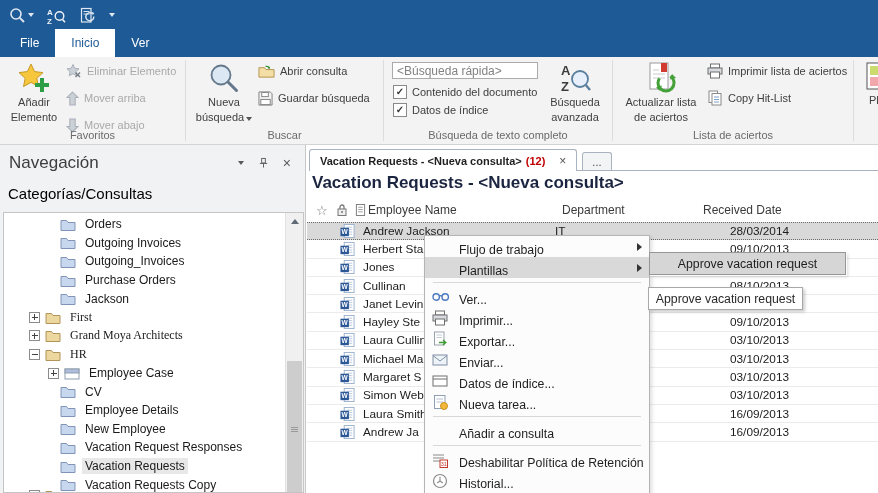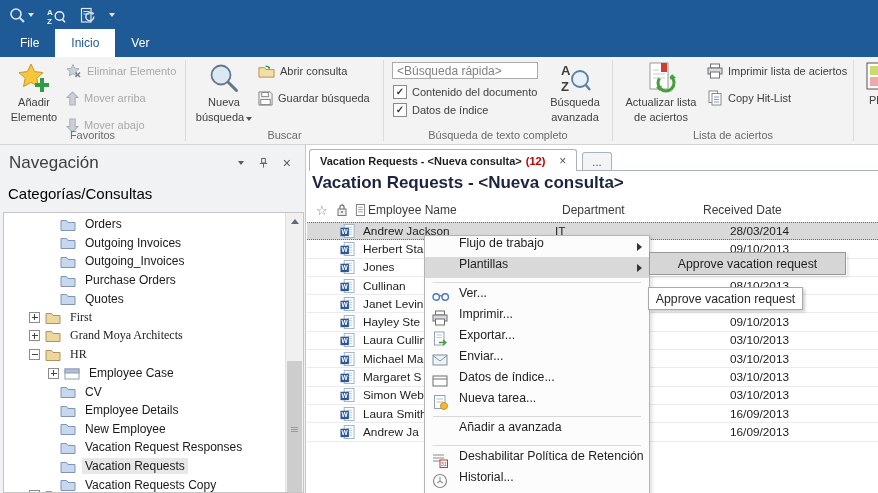--- a/index.html
+++ b/index.html
@@ -74,21 +74,21 @@
   .thead .hc{position:absolute;top:1px;}
   .rows{position:absolute;left:0;top:77px;right:0;}
   .trow{position:relative;height:18.3px;border-bottom:1px solid #ebebeb;box-sizing:border-box;}
   .trow.selected{background:#d9d9d9;border-top:1px dotted #6b6b6b;border-bottom:1px dotted #6b6b6b;}
   .tc{position:absolute;top:50%;transform:translateY(-50%);white-space:nowrap;font-size:11.8px;color:#1c1c1c;}
   .c-icon{left:33px;} .c-name{left:56px;} .c-dept{left:248px;} .c-date{left:423px;}
 
   
   .menu{left:424px;top:235px;width:226px;height:280px;background:#fcfcfc;border:1px solid #b5b5b5;
         box-shadow:2px 2px 4px rgba(0,0,0,.13);box-sizing:border-box;}
-  .mi{position:relative;height:21px;display:flex;align-items:flex-start;padding-left:34px;font-size:12.3px;color:#1f1f1f;white-space:nowrap;}
+  .mi{position:relative;height:21px;display:flex;align-items:flex-end;padding-left:34px;font-size:12.3px;color:#1f1f1f;white-space:nowrap;}
   .mi.hl{background:#d9d9d9;}
   .mi .mic{position:absolute;left:7px;top:50%;transform:translateY(-50%);}
   .mi .sub{position:absolute;right:7px;top:50%;transform:translateY(-50%);width:0;height:0;
            border-top:4px solid transparent;border-bottom:4px solid transparent;border-left:5px solid #333;}
   .msep{height:8px;position:relative;}
   .msep:before{content:"";position:absolute;left:8px;right:8px;top:50%;height:1px;background:#d8d8d8;}
 
   
   .submenu{left:649px;top:252px;width:197px;height:23px;background:#d6d6d6;border:1px solid #979797;
         box-shadow:1px 1px 0 rgba(255,255,255,.85),2px 2px 3px rgba(0,0,0,.15);box-sizing:border-box;
@@ -353,21 +353,21 @@
         <div class="ti ind-a">
           <svg width="16" height="13" viewBox="0 0 16 13">
               <path d="M1 2.5h5.5l1.5 2H15v8H1z" fill="#c7d7ee" stroke="#8094b8"></path>
             </svg>
           <span class="lbl">Purchase Orders</span>
         </div>
         <div class="ti ind-a">
           <svg width="16" height="13" viewBox="0 0 16 13">
               <path d="M1 2.5h5.5l1.5 2H15v8H1z" fill="#c7d7ee" stroke="#8094b8"></path>
             </svg>
-          <span class="lbl">Quotes</span>
+          <span class="lbl">Jackson</span>
         </div>
         <div class="ti ind-b">
           <span class="exp plus"></span>
           <svg width="16" height="13" viewBox="0 0 16 13">
               <path d="M1 2.5h5.5l1.5 2H15v8H1z" fill="#ecd79e" stroke="#b2945a"></path>
             </svg>
           <span class="lbl">First</span>
         </div>
         <div class="ti ind-b">
           <span class="exp plus"></span>
@@ -741,21 +741,21 @@
             <rect x="2.5" y="1.5" width="10.5" height="13" fill="#fff" stroke="#8fa0b5"></rect>
             <line x1="4.5" y1="5" x2="11" y2="5" stroke="#b3bfd0"></line>
             <line x1="4.5" y1="8" x2="11" y2="8" stroke="#b3bfd0"></line>
             <circle cx="12" cy="12" r="3.5" fill="#f2b73b" stroke="#c9921f"></circle>
           </svg>
       </span>
         <span>Nueva tarea...</span>
     </div>
     <div class="msep"></div>
     <div class="mi">
-      <span>Añadir a avanzada</span>
+      <span>Añadir a consulta</span>
     </div>
     <div class="msep"></div>
     <div class="mi">
       <span class="mic">
         <svg width="16" height="16" viewBox="0 0 16 16">
             <line x1="1" y1="3" x2="12" y2="3" stroke="#8a8a8a"></line>
             <line x1="1" y1="6" x2="12" y2="6" stroke="#8a8a8a"></line>
             <line x1="1" y1="9" x2="8" y2="9" stroke="#8a8a8a"></line>
             <rect x="8" y="8" width="7.5" height="7.5" fill="#fff" stroke="#c23a2e"></rect>
             <text x="11.8" y="14" font-size="5.5" fill="#c23a2e" text-anchor="middle" font-family="Liberation Sans,sans-serif">31</text>

